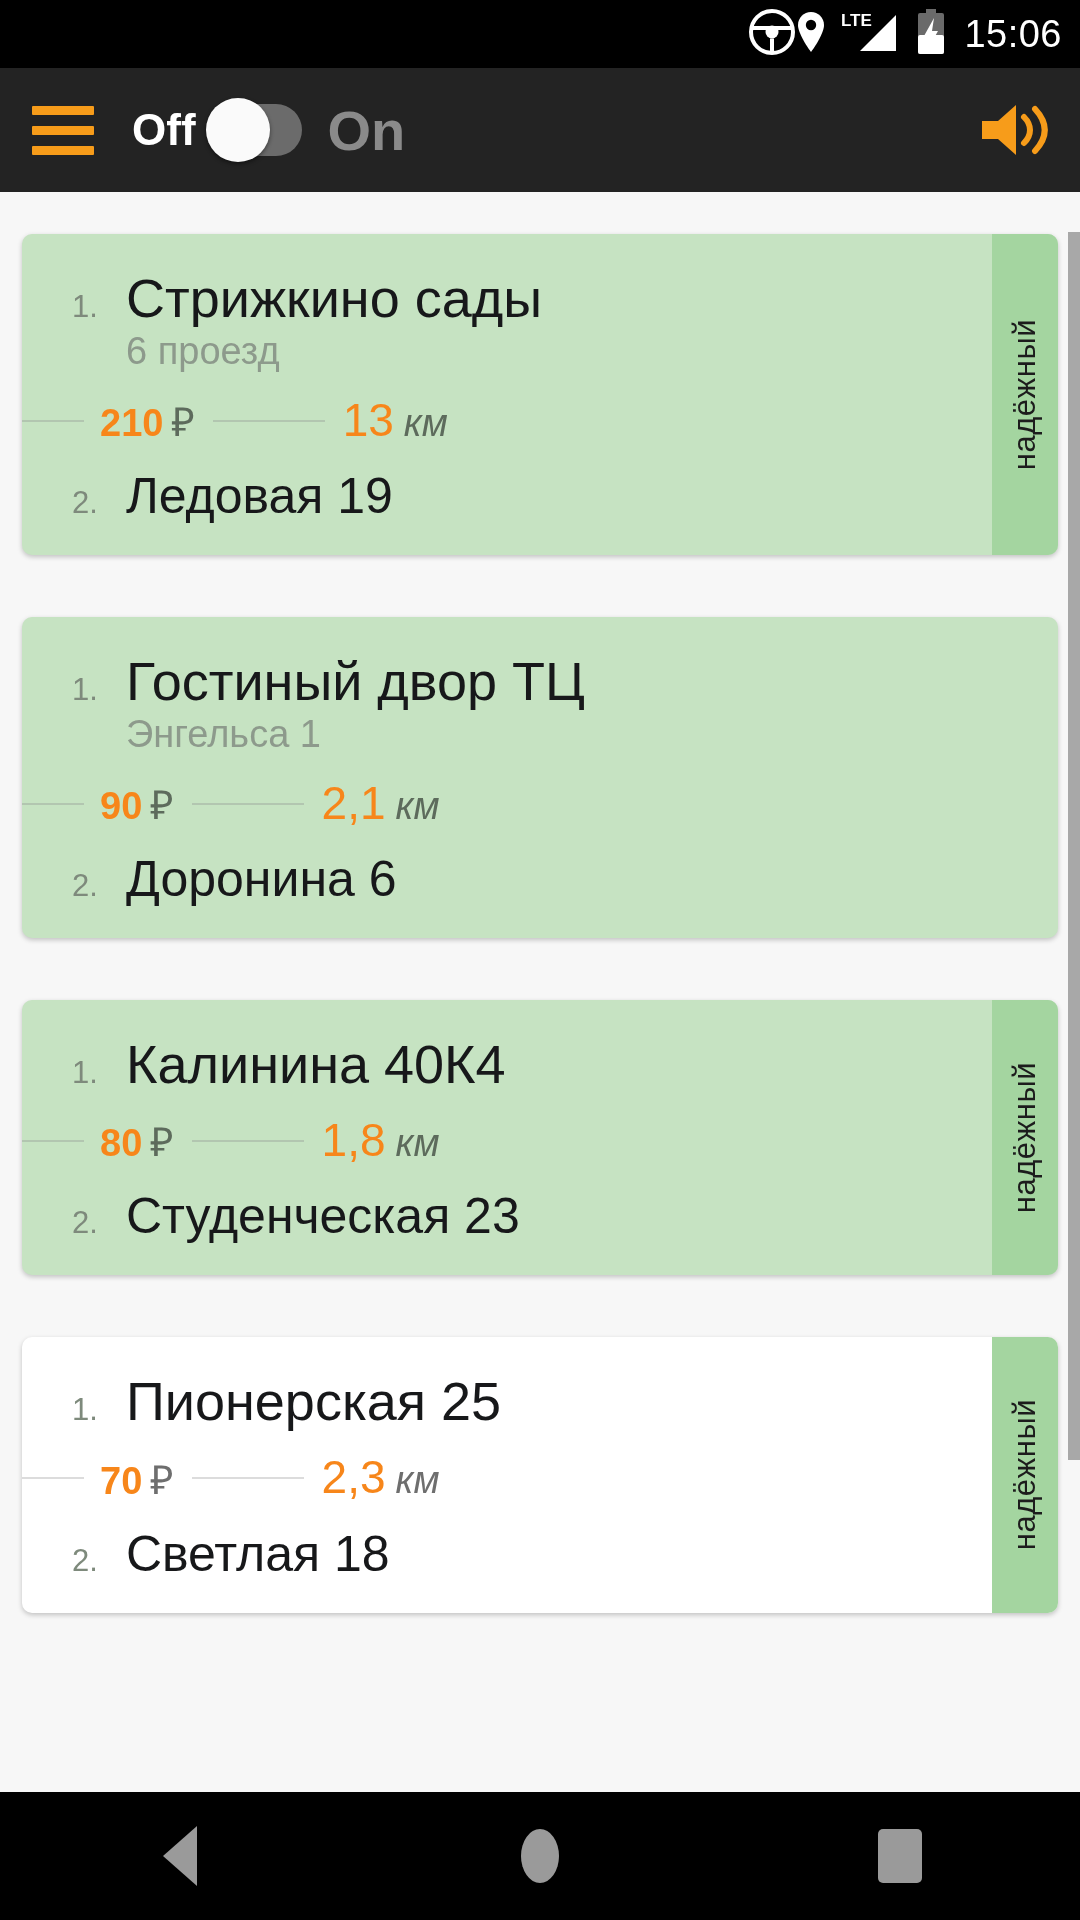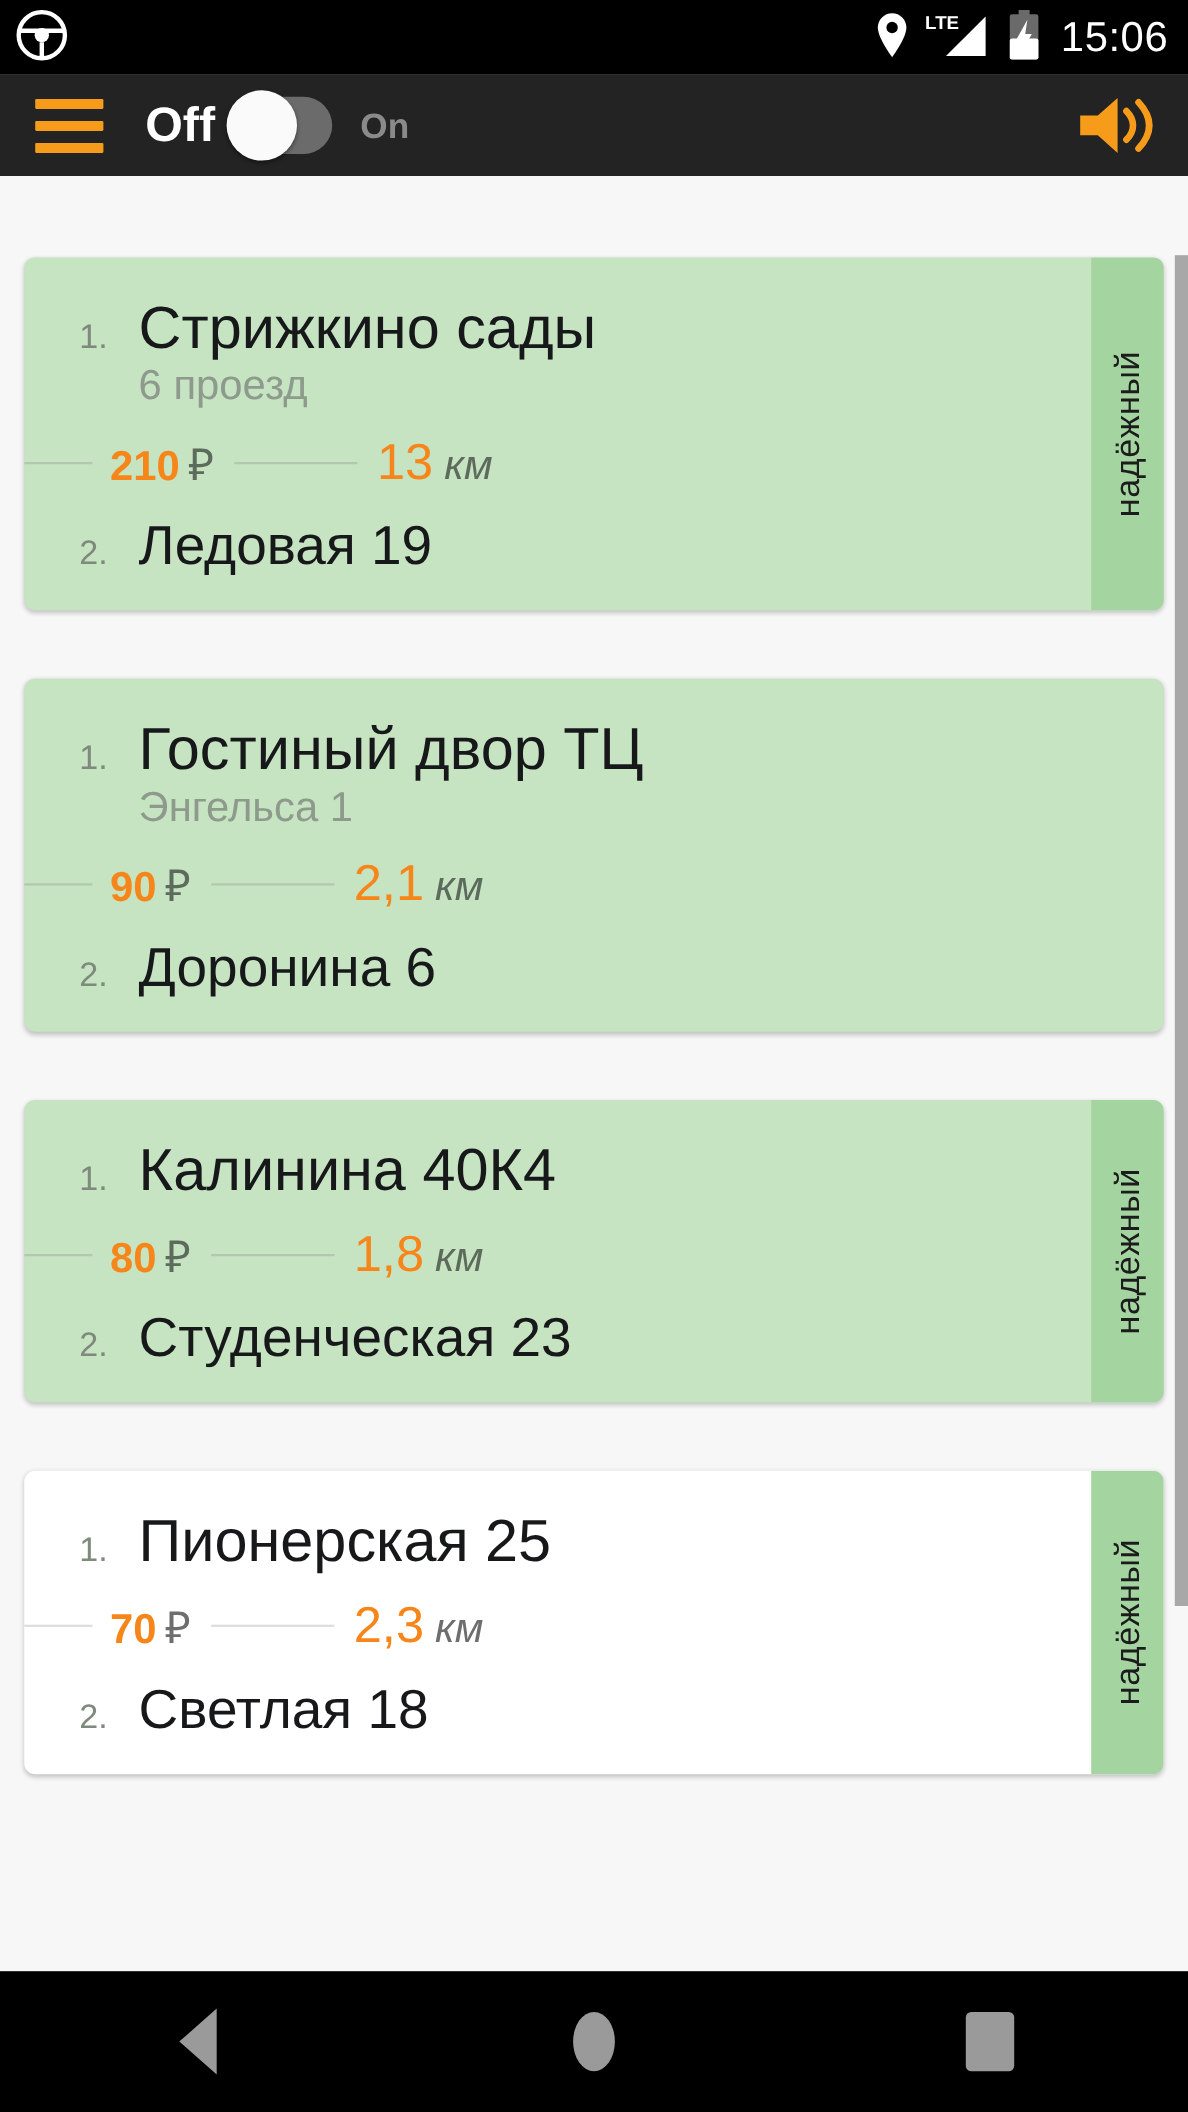--- a/index.html
+++ b/index.html
@@ -7,42 +7,42 @@
   body {
     font-family:"Liberation Sans", sans-serif;
     background:#f7f7f7;
     overflow:hidden;
     position:relative;
   }
 
   
   #status-bar{
     height:68px; background:#000; position:relative;
-    display:flex; align-items:center; justify-content:space-between;
+    display:flex; align-items:center; justify-content:flex-end;
     padding:0 18px 0 14px;
   }
   #status-left{ display:flex; align-items:center; }
   #status-right{ display:flex; align-items:center; gap:14px; }
   .sb-icon{ display:block; }
   #clock{
     color:#fff; font-size:38px; font-weight:400; letter-spacing:0.5px;
     line-height:1; margin-left:4px;
   }
 
   
   #header{
-    height:92px; background:#232323;
+    height:124px; background:#232323;
     display:flex; align-items:center; padding:0 30px 0 32px;
     position:relative;
   }
   #hamburger{ width:62px; display:flex; flex-direction:column; gap:11px; cursor:pointer; }
   #hamburger span{ display:block; height:9px; background:#f79c1a; border-radius:1px; }
   #toggle-group{ display:flex; align-items:center; margin-left:38px; }
   #label-off{ color:#ffffff; font-size:44px; font-weight:700; letter-spacing:0px; }
-  #label-on{ color:#8a8a8a; font-size:32px; font-weight:700; margin-left:26px; }
+  #label-on{ color:#8a8a8a; font-size:56px; font-weight:700; margin-left:26px; }
   #toggle-switch{
     width:88px; height:52px; border-radius:26px; background:#6b6b6b;
     margin-left:18px; position:relative; cursor:pointer; flex:0 0 auto;
   }
   #toggle-switch .thumb{
     position:absolute; top:-6px; left:-8px;
     width:64px; height:64px; border-radius:50%;
     background:#fafafa; box-shadow:0 2px 4px rgba(0,0,0,.45);
   }
   #speaker-button{ margin-left:auto; cursor:pointer; display:flex; align-items:center; }

